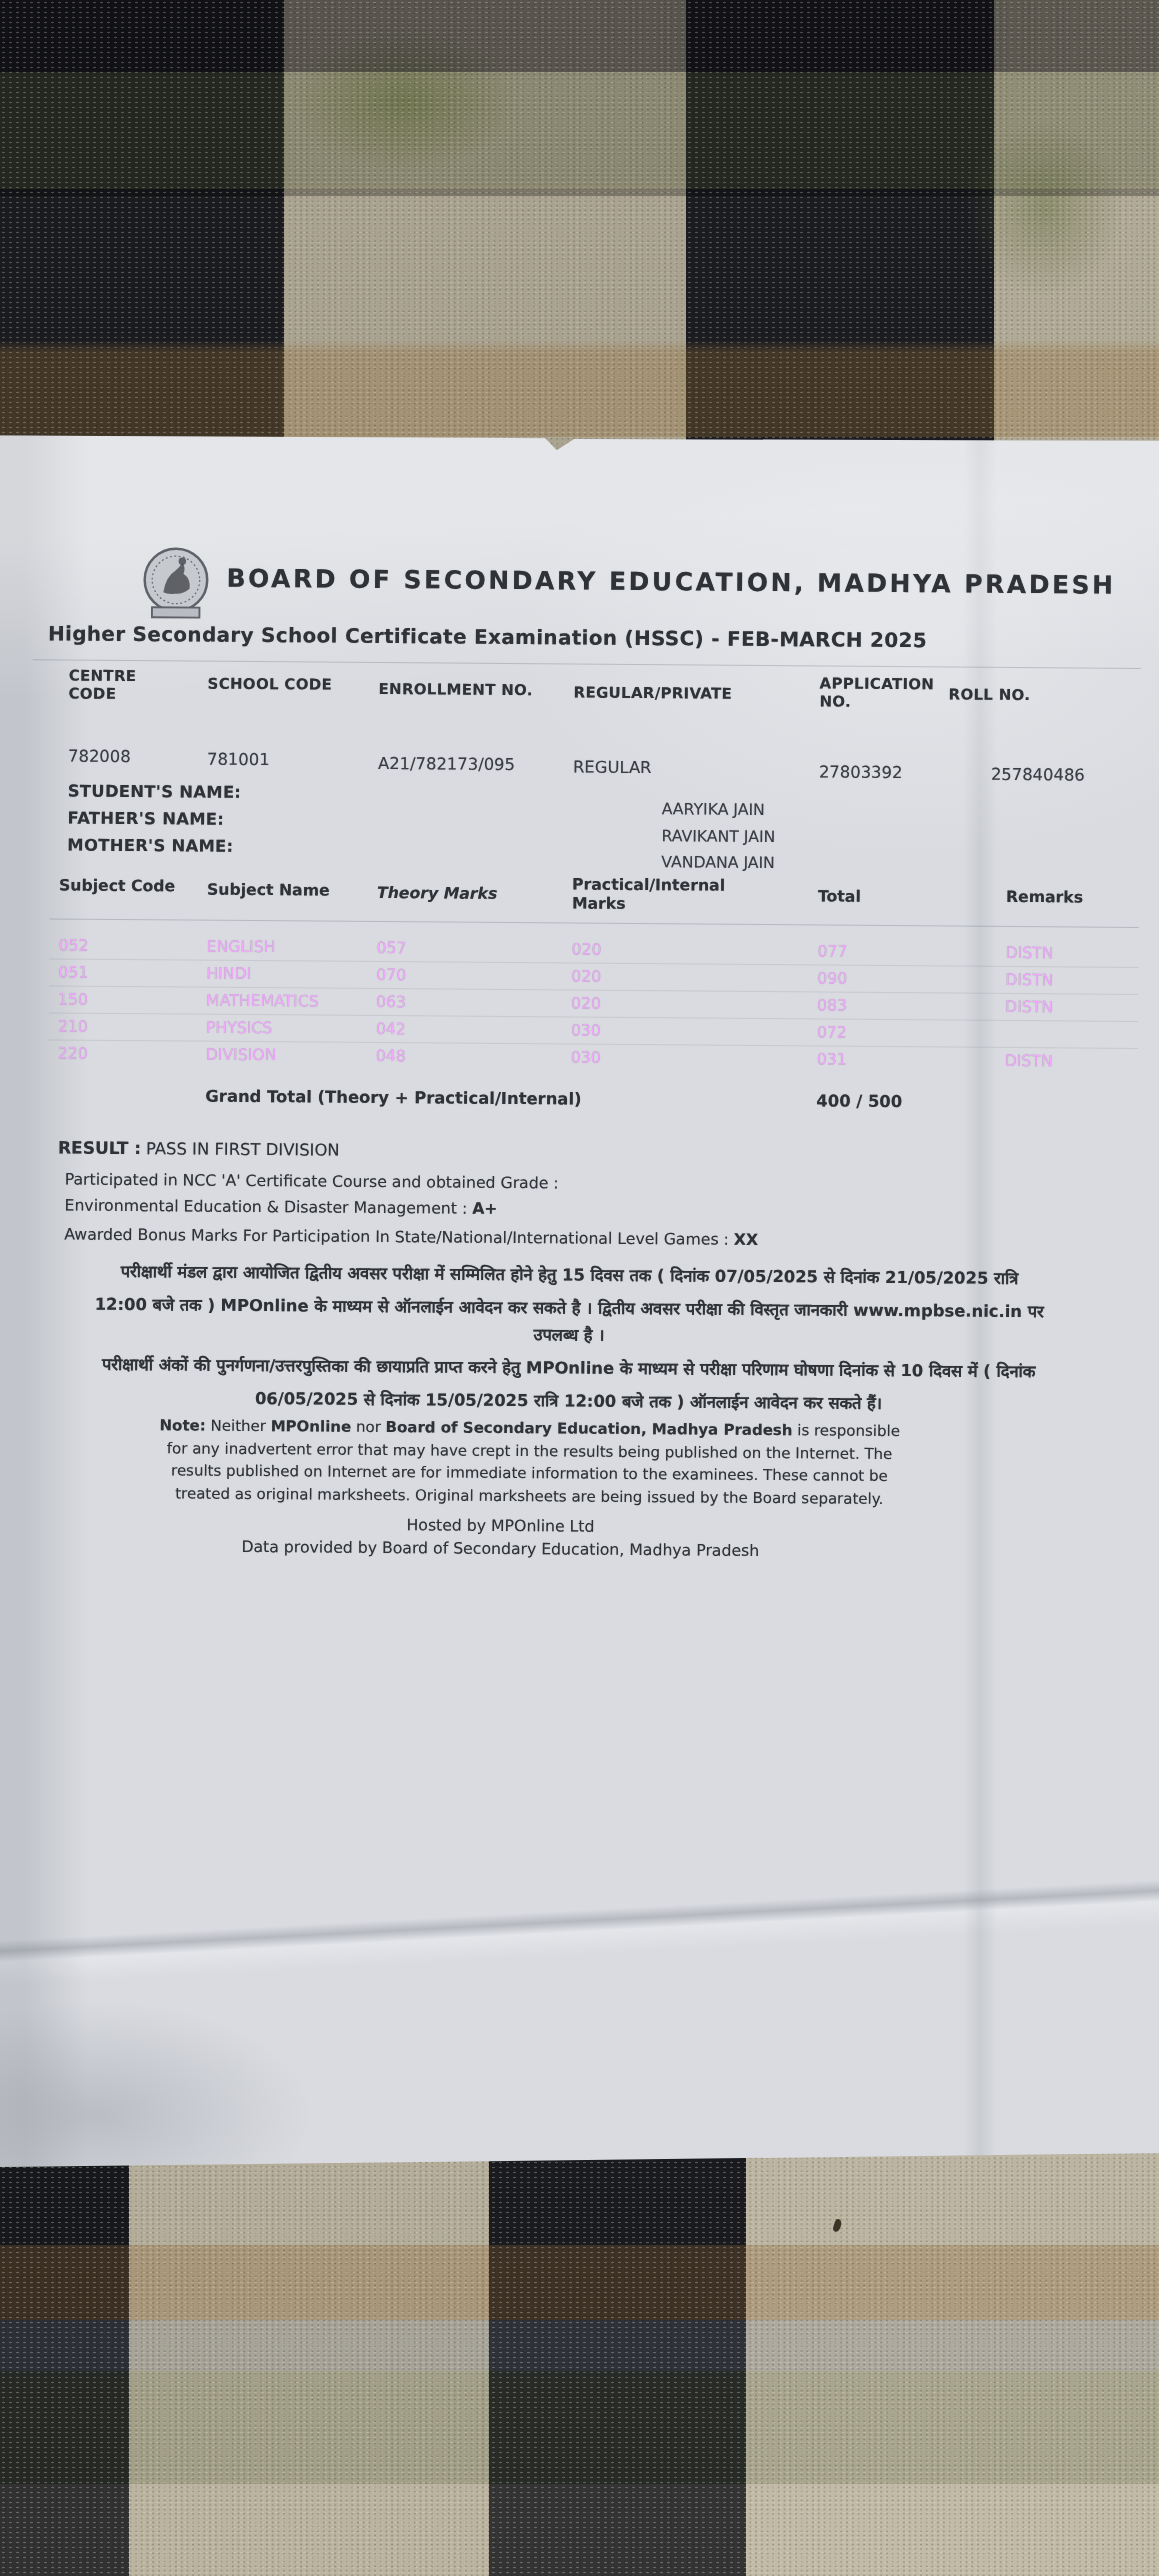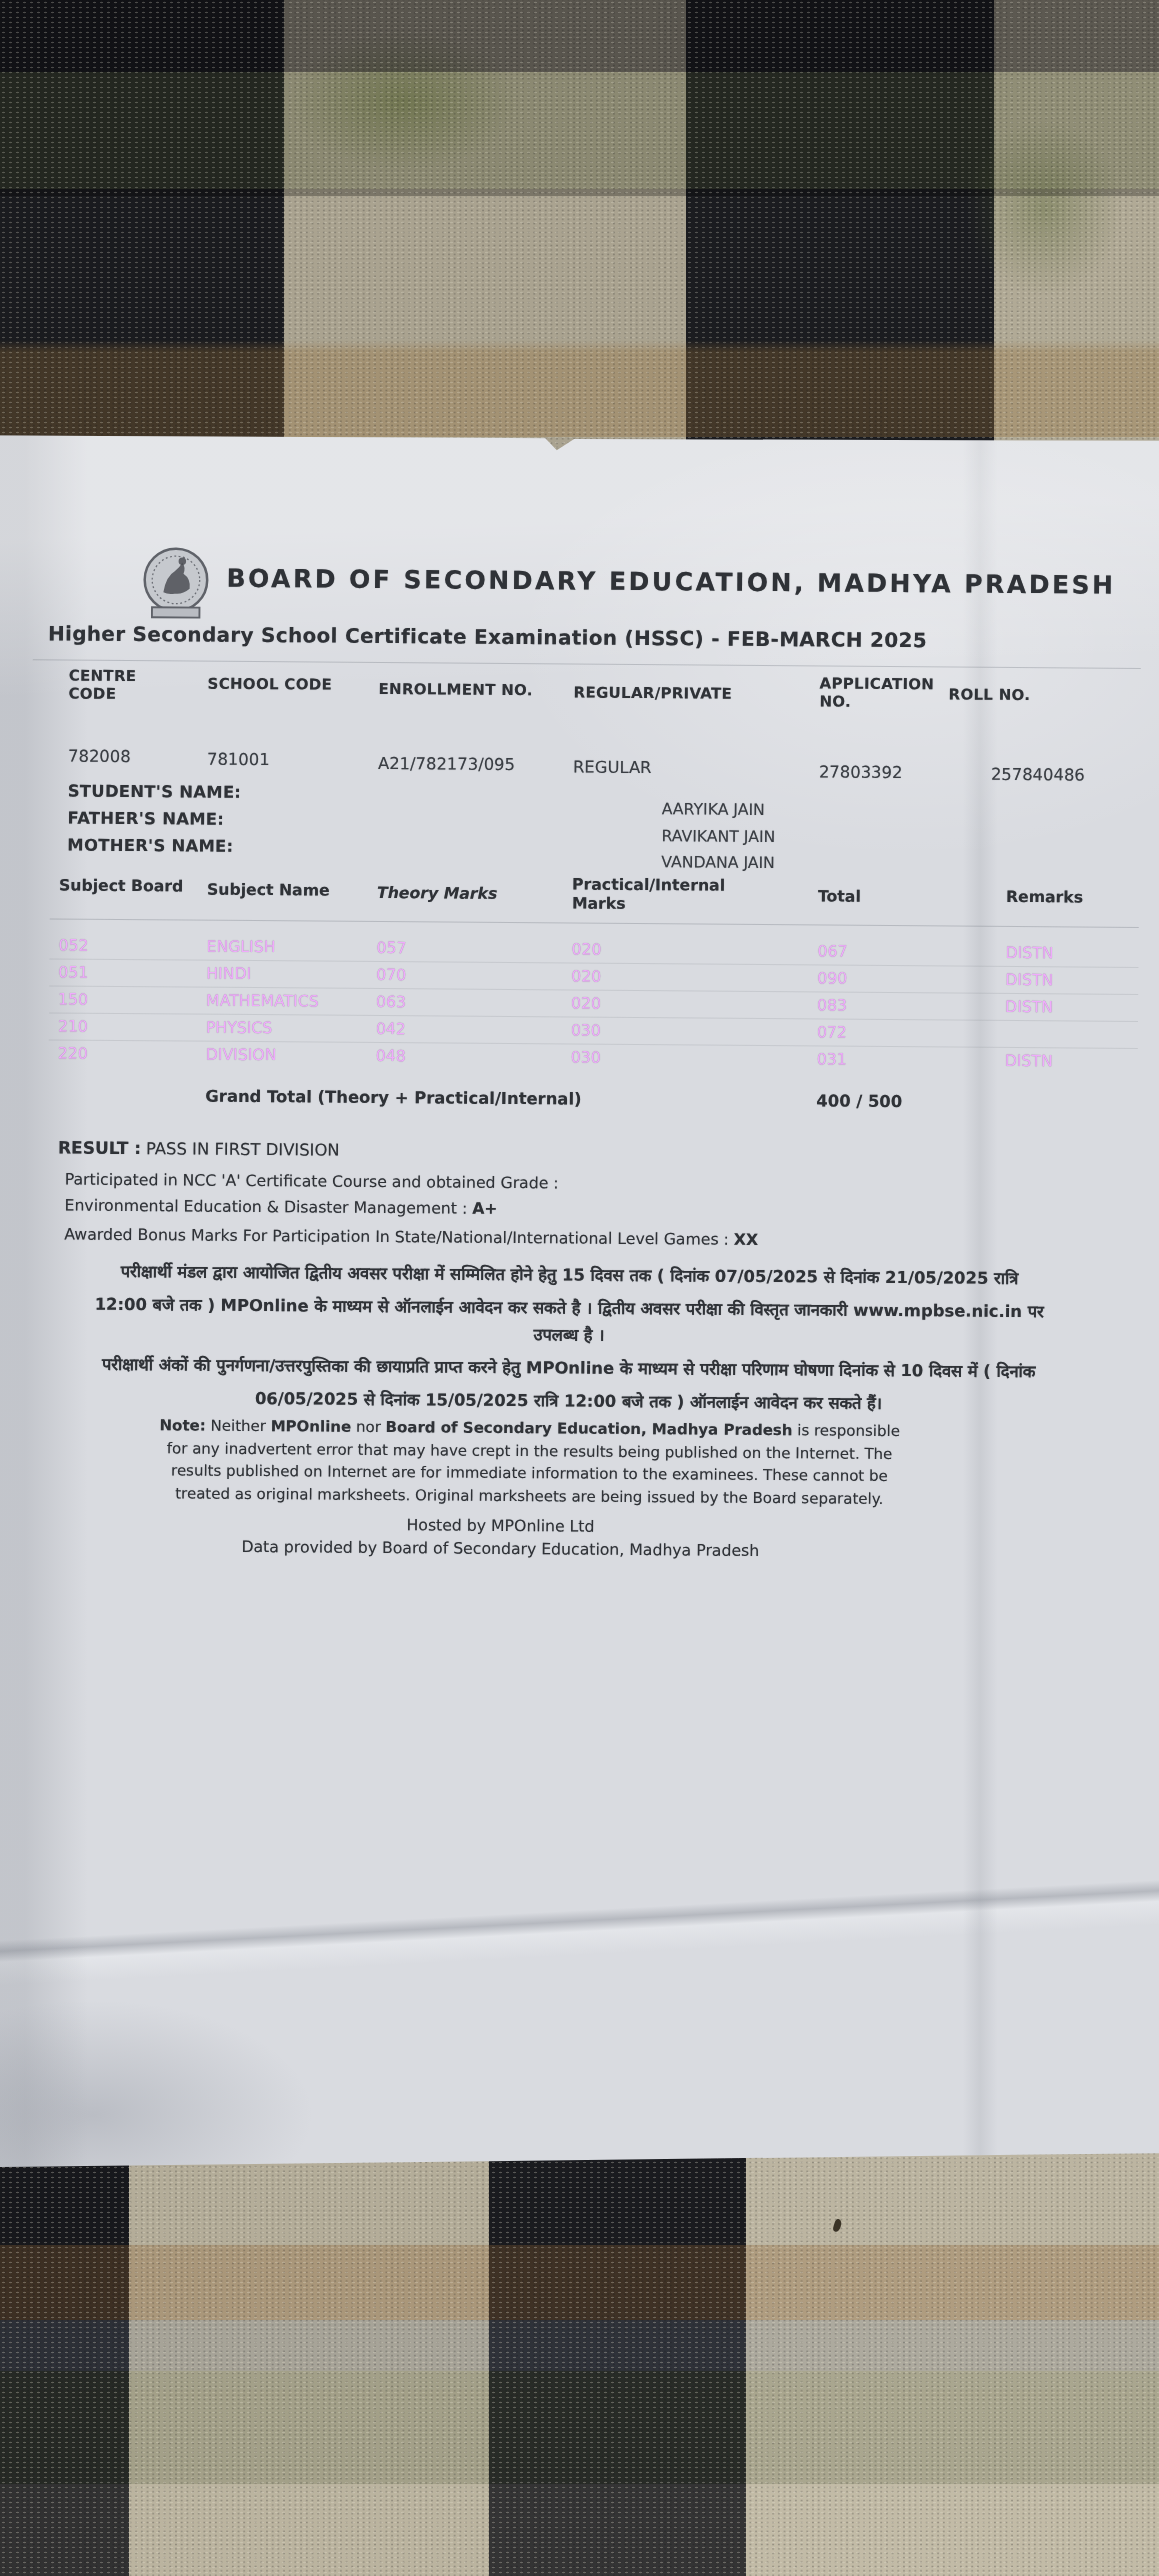--- a/index.html
+++ b/index.html
@@ -102,34 +102,34 @@
   <div class="abs val" style="left:825px;top:756px;">27803392</div>
   <div class="abs val" style="left:997px;top:757px;">257840486</div>
 
   <div class="abs lbl" style="left:74px;top:782px;font-size:16.4px;">STUDENT'S NAME:</div>
   <div class="abs val" style="left:668px;top:794px;font-size:15.7px;">AARYIKA JAIN</div>
   <div class="abs lbl" style="left:74px;top:809px;font-size:16.4px;">FATHER'S NAME:</div>
   <div class="abs val" style="left:668px;top:821px;font-size:15.7px;">RAVIKANT JAIN</div>
   <div class="abs lbl" style="left:74px;top:836px;font-size:16.4px;">MOTHER'S NAME:</div>
   <div class="abs val" style="left:668px;top:847px;font-size:15.7px;">VANDANA JAIN</div>
 
-  <div class="abs hcell" style="left:66px;top:875px;white-space:nowrap;">Subject Board</div>
+  <div class="abs hcell" style="left:66px;top:875px;white-space:nowrap;">Subject Code</div>
   <div class="abs hcell" style="left:214px;top:878px;white-space:nowrap;">Subject Name</div>
   <div class="abs hcell" style="left:384px;top:880px;white-space:nowrap;font-style:italic;">Theory Marks</div>
   <div class="abs hcell" style="left:579px;top:870px;width:148px;">Practical/Internal Marks</div>
   <div class="abs hcell" style="left:825px;top:880px;white-space:nowrap;">Total</div>
   <div class="abs hcell" style="left:1013px;top:879px;white-space:nowrap;">Remarks</div>
   <div class="abs rule" style="left:57px;top:918px;width:1089px;"></div>
 
   <div class="abs" style="left:0;top:935px;width:1160px;height:25px;">
     <span class="abs cell" style="left:66px;">052</span>
     <span class="abs cell" style="left:214px;">ENGLISH</span>
     <span class="abs cell" style="left:384px;">057</span>
     <span class="abs cell" style="left:579px;">020</span>
-    <span class="abs cell" style="left:825px;">067</span>
+    <span class="abs cell" style="left:825px;">077</span>
     <span class="abs cell" style="left:1013px;">DISTN</span>
   </div>
   <div class="abs rowrule" style="left:57px;top:958px;width:1089px;"></div>
   <div class="abs" style="left:0;top:962px;width:1160px;height:25px;">
     <span class="abs cell" style="left:66px;">051</span>
     <span class="abs cell" style="left:214px;">HINDI</span>
     <span class="abs cell" style="left:384px;">070</span>
     <span class="abs cell" style="left:579px;">020</span>
     <span class="abs cell" style="left:825px;">090</span>
     <span class="abs cell" style="left:1013px;">DISTN</span>

